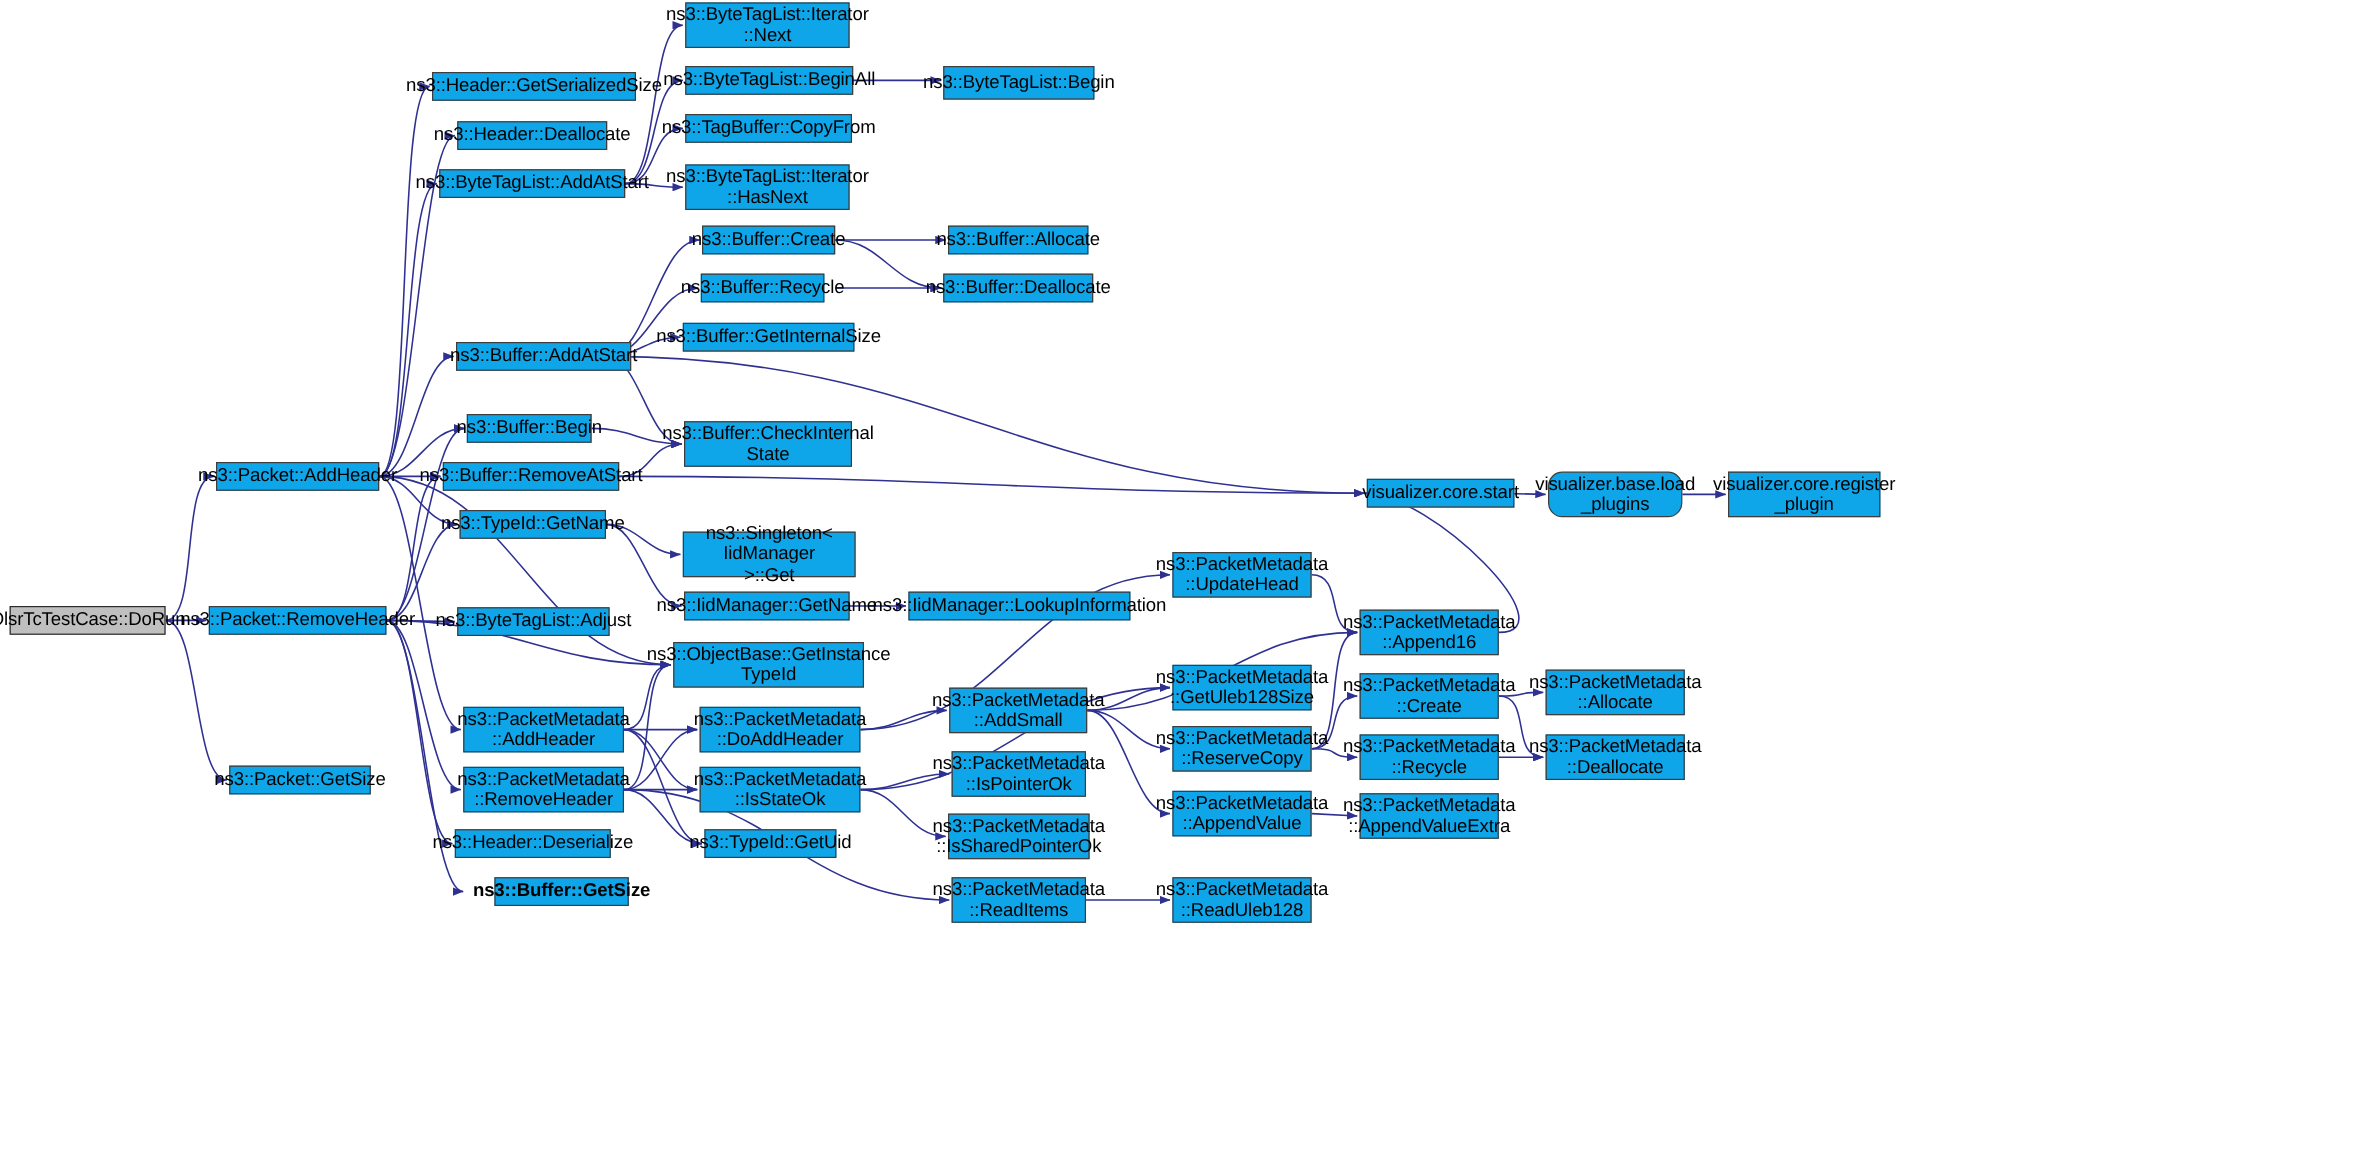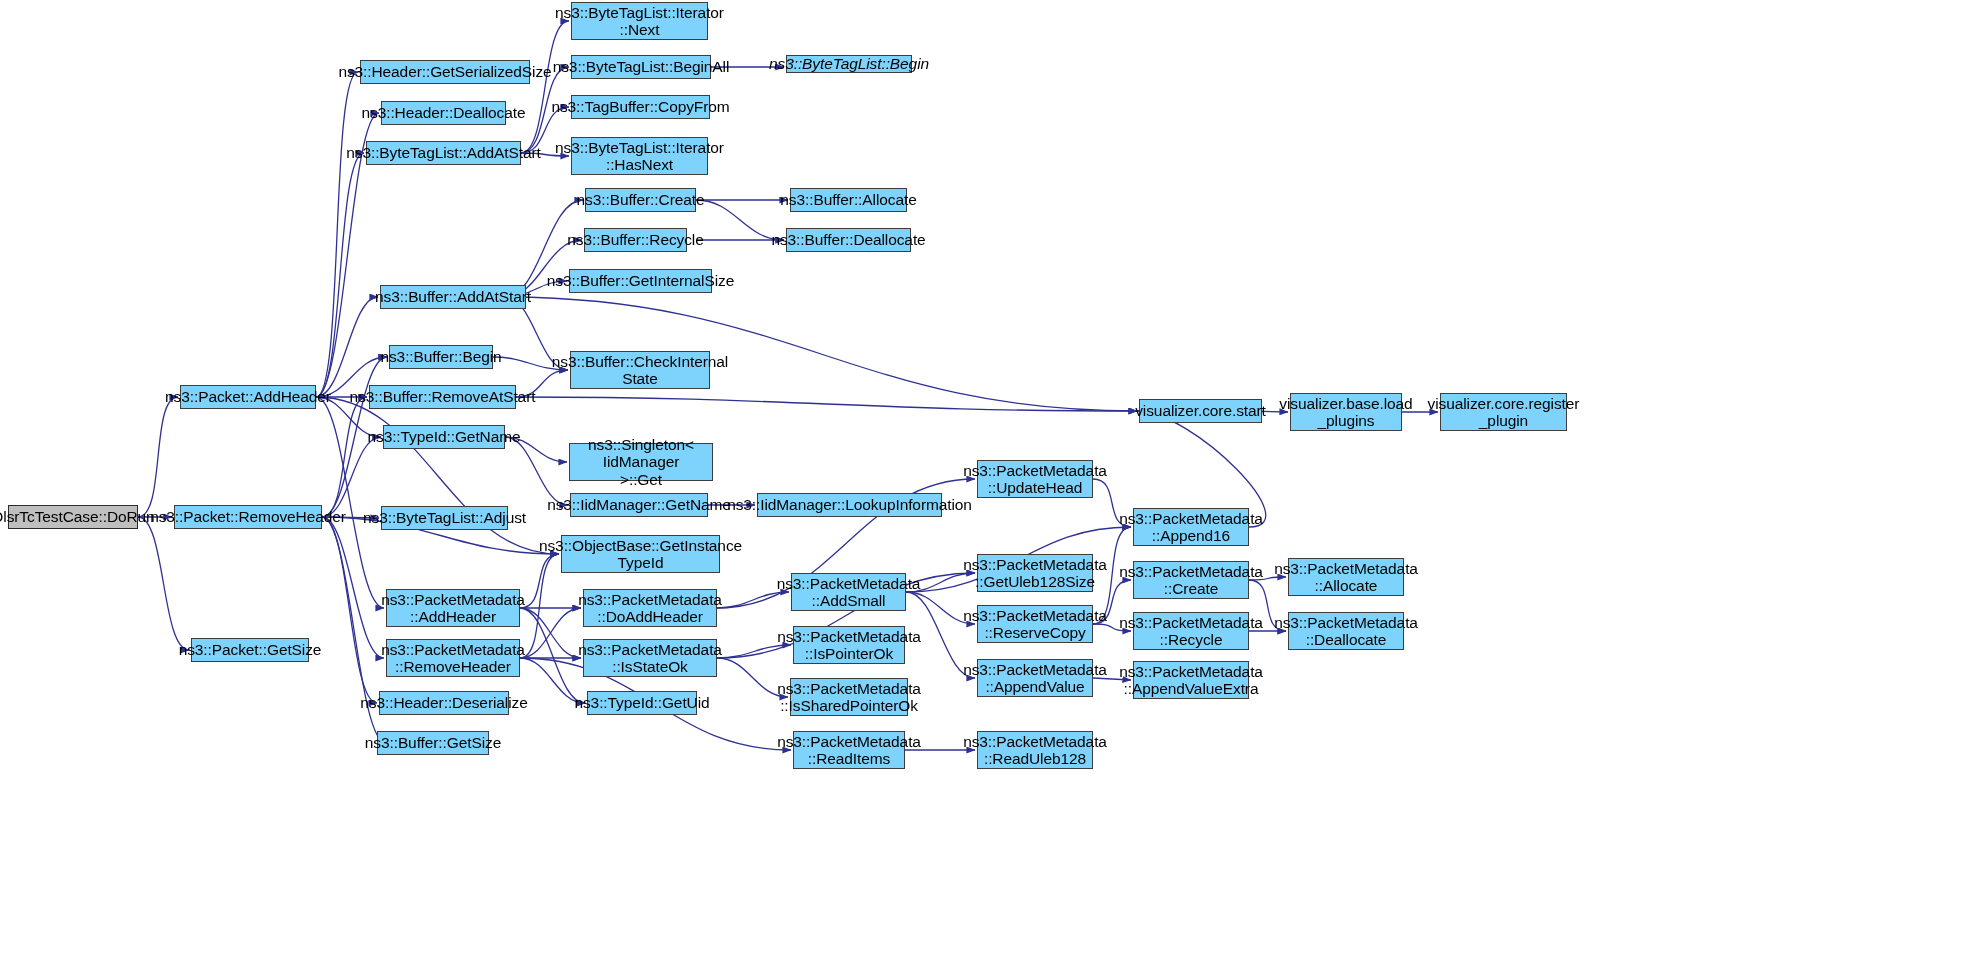--- a/index.html
+++ b/index.html
@@ -20,21 +20,21 @@
     left: 0;
     top: 0;
     width: 1979px;
     height: 968px;
     pointer-events: none;
   }
   .node {
     position: absolute;
     box-sizing: border-box;
     border: 1px solid #3d3d3d;
-    background: #7dd3fc;
+    background: #0ea5e9;
     color: #000000;
     display: flex;
     align-items: center;
     justify-content: center;
     text-align: center;
     line-height: 1.12;
     font-size: 15.5px;
     letter-spacing: -0.1px;
     white-space: pre-line;
     padding: 0 3px;
@@ -134,21 +134,21 @@
       <div class="node" style="left: 191px; top: 638px; width: 118px; height: 24px;">ns3::Packet::GetSize</div>
       <div class="node" style="left: 360px; top: 60px; width: 170px; height: 24px;">ns3::Header::GetSerializedSize</div>
       <div class="node" style="left: 381px; top: 101px; width: 125px; height: 24px;">ns3::Header::Deallocate</div>
       <div class="node" style="left: 366px; top: 141px; width: 155px; height: 24px;">ns3::ByteTagList::AddAtStart</div>
       <div class="node" style="left: 571px; top: 2px; width: 137px; height: 38px;">ns3::ByteTagList::Iterator
 ::Next</div>
       <div class="node" style="left: 571px; top: 55px; width: 140px; height: 24px;">ns3::ByteTagList::BeginAll</div>
       <div class="node" style="left: 571px; top: 95px; width: 139px; height: 24px;">ns3::TagBuffer::CopyFrom</div>
       <div class="node" style="left: 571px; top: 137px; width: 137px; height: 38px;">ns3::ByteTagList::Iterator
 ::HasNext</div>
-      <div class="node" style="left: 786px; top: 55px; width: 126px; height: 18px; font-style: italic;">ns3::ByteTagList::Begin</div>
+      <div class="node" style="left: 786px; top: 55px; width: 126px; height: 28px;">ns3::ByteTagList::Begin</div>
       <div class="node" style="left: 585px; top: 188px; width: 111px; height: 24px;">ns3::Buffer::Create</div>
       <div class="node" style="left: 584px; top: 228px; width: 103px; height: 24px;">ns3::Buffer::Recycle</div>
       <div class="node" style="left: 569px; top: 269px; width: 143px; height: 24px;">ns3::Buffer::GetInternalSize</div>
       <div class="node" style="left: 790px; top: 188px; width: 117px; height: 24px;">ns3::Buffer::Allocate</div>
       <div class="node" style="left: 786px; top: 228px; width: 125px; height: 24px;">ns3::Buffer::Deallocate</div>
       <div class="node" style="left: 380px; top: 285px; width: 146px; height: 24px;">ns3::Buffer::AddAtStart</div>
       <div class="node" style="left: 389px; top: 345px; width: 104px; height: 24px;">ns3::Buffer::Begin</div>
       <div class="node" style="left: 369px; top: 385px; width: 147px; height: 24px;">ns3::Buffer::RemoveAtStart</div>
       <div class="node" style="left: 383px; top: 425px; width: 122px; height: 24px;">ns3::TypeId::GetName</div>
       <div class="node" style="left: 570px; top: 351px; width: 140px; height: 38px;">ns3::Buffer::CheckInternal
@@ -158,21 +158,21 @@
       <div class="node" style="left: 570px; top: 493px; width: 138px; height: 24px;">ns3::IidManager::GetName</div>
       <div class="node" style="left: 381px; top: 506px; width: 127px; height: 24px;">ns3::ByteTagList::Adjust</div>
       <div class="node" style="left: 561px; top: 535px; width: 159px; height: 38px;">ns3::ObjectBase::GetInstance
 TypeId</div>
       <div class="node" style="left: 757px; top: 493px; width: 185px; height: 24px;">ns3::IidManager::LookupInformation</div>
       <div class="node" style="left: 386px; top: 589px; width: 134px; height: 38px;">ns3::PacketMetadata
 ::AddHeader</div>
       <div class="node" style="left: 386px; top: 639px; width: 134px; height: 38px;">ns3::PacketMetadata
 ::RemoveHeader</div>
       <div class="node" style="left: 379px; top: 691px; width: 130px; height: 24px;">ns3::Header::Deserialize</div>
-      <div class="node" style="left: 377px; top: 731px; width: 112px; height: 24px;">ns3::Buffer::GetSize</div>
+      <div class="node" style="left: 412px; top: 731px; width: 112px; height: 24px; font-weight: bold;">ns3::Buffer::GetSize</div>
       <div class="node" style="left: 583px; top: 589px; width: 134px; height: 38px;">ns3::PacketMetadata
 ::DoAddHeader</div>
       <div class="node" style="left: 583px; top: 639px; width: 134px; height: 38px;">ns3::PacketMetadata
 ::IsStateOk</div>
       <div class="node" style="left: 587px; top: 691px; width: 110px; height: 24px;">ns3::TypeId::GetUid</div>
       <div class="node" style="left: 791px; top: 573px; width: 115px; height: 38px;">ns3::PacketMetadata
 ::AddSmall</div>
       <div class="node" style="left: 793px; top: 626px; width: 112px; height: 38px;">ns3::PacketMetadata
 ::IsPointerOk</div>
       <div class="node" style="left: 790px; top: 678px; width: 118px; height: 38px;">ns3::PacketMetadata
@@ -195,18 +195,18 @@
 ::Create</div>
       <div class="node" style="left: 1133px; top: 612px; width: 116px; height: 38px;">ns3::PacketMetadata
 ::Recycle</div>
       <div class="node" style="left: 1133px; top: 661px; width: 116px; height: 38px;">ns3::PacketMetadata
 ::AppendValueExtra</div>
       <div class="node" style="left: 1288px; top: 558px; width: 116px; height: 38px;">ns3::PacketMetadata
 ::Allocate</div>
       <div class="node" style="left: 1288px; top: 612px; width: 116px; height: 38px;">ns3::PacketMetadata
 ::Deallocate</div>
       <div class="node" style="left: 1139px; top: 399px; width: 123px; height: 24px;">visualizer.core.start</div>
-      <div class="node" style="left: 1290px; top: 393px; width: 112px; height: 38px;">visualizer.base.load
+      <div class="node" style="left: 1290px; top: 393px; width: 112px; height: 38px; border-radius: 12px;">visualizer.base.load
 _plugins</div>
       <div class="node" style="left: 1440px; top: 393px; width: 127px; height: 38px;">visualizer.core.register
 _plugin</div>
     </div>
 </div>
 
 </body></html>

